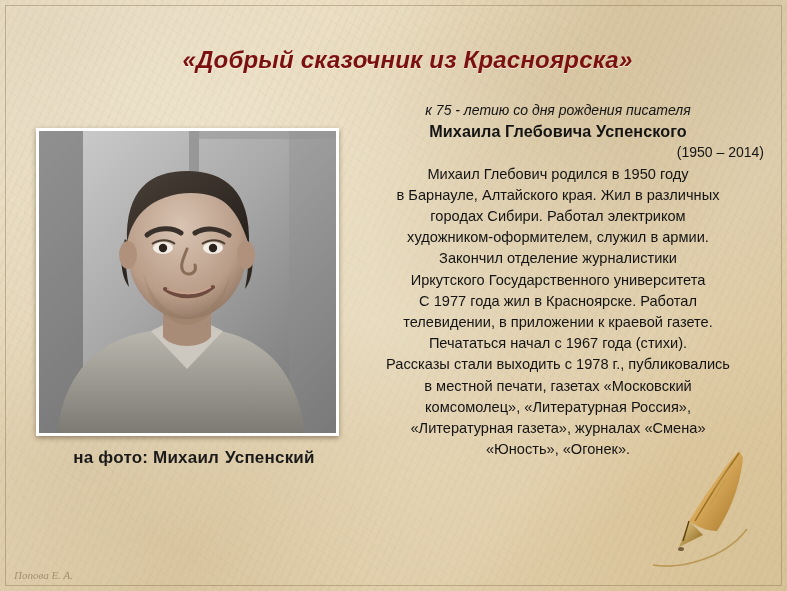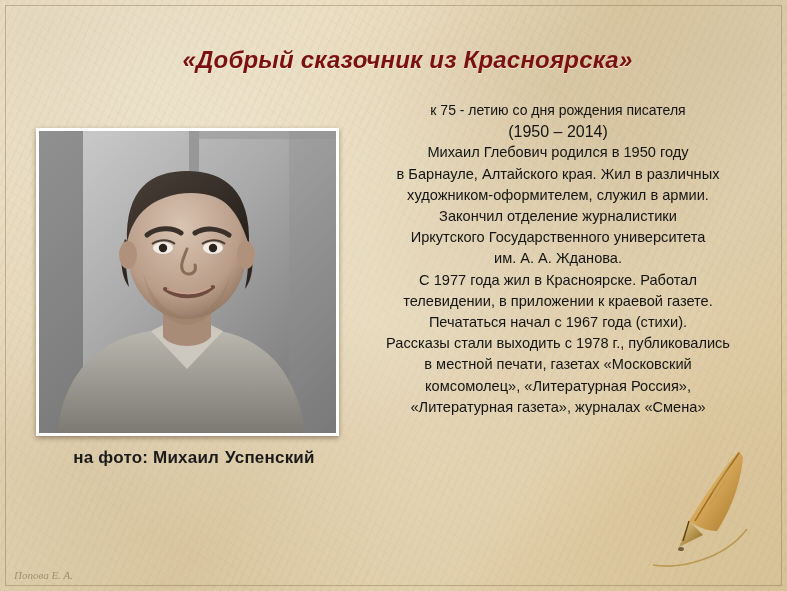--- a/index.html
+++ b/index.html
@@ -104,28 +104,28 @@
     top: 100px;
     width: 412px;
     text-align: center;
     color: #141414;
     font-size: 14.6px;
     line-height: 21.2px;
   }
   .text-col p {
     margin: 0;
   }
-  .t-lead { font-size: 14px; }
+  .t-lead { font-size: 14px; font-style: italic; }
   .t-name {
     font-weight: bold;
     font-size: 16.2px;
     letter-spacing: 0.1px;
     margin-top: 1px;
   }
-  .t-years { font-size: 16px; margin-top: 1px; }
+  .t-years { font-size: 14px; margin-top: 1px; text-align: right; }
   .t-body { margin-top: 2px; }
   .t-para { margin-top: 1px; }
   .t-final { margin-top: 6px; }
 
   
   .quill {
     position: absolute;
     right: 18px;
     bottom: 18px;
     width: 150px;
@@ -219,36 +219,38 @@
         <path d="M104 142 C112 166 128 184 148 186 C168 184 184 166 192 142 C186 172 170 192 148 194 C126 192 110 172 104 142 Z" fill="#93775f" opacity="0.35"></path>
       </svg>
     </div>
     <div class="caption">
       <span>на фото: Михаил</span><span class="gap"></span><span>Успенский</span>
     </div>
   </div>
 
   <div class="text-col">
     <p class="t-lead">к 75 - летию со дня рождения писателя</p>
+    <p class="t-name">Михаила Глебовича Успенского</p>
     <p class="t-years">(1950 – 2014)</p>
 
     <p class="t-body">Михаил Глебович родился в 1950 году</p>
     <p>в Барнауле, Алтайского края. Жил в различных</p>
+    <p>городах Сибири. Работал электриком</p>
     <p>художником-оформителем, служил в армии.</p>
     <p>Закончил отделение журналистики</p>
     <p>Иркутского Государственного университета</p>
-    <p>им. А. А. Жданова.</p>
 
     <p class="t-para">С 1977 года жил в Красноярске. Работал</p>
     <p>телевидении, в приложении к краевой газете.</p>
     <p>Печататься начал с 1967 года (стихи).</p>
     <p>Рассказы стали выходить с 1978 г., публиковались</p>
     <p>в местной печати, газетах «Московский</p>
     <p>комсомолец», «Литературная Россия»,</p>
     <p>«Литературная газета», журналах «Смена»</p>
+    <p>«Юность», «Огонек».</p>
 
   </div>
 
   <div class="quill">
     <svg width="150" height="130" viewBox="0 0 150 130">
       <defs>
         <linearGradient id="feath" x1="0" y1="0" x2="1" y2="1">
           <stop offset="0%" stop-color="#f0d9a8"></stop>
           <stop offset="45%" stop-color="#d8a857"></stop>
           <stop offset="100%" stop-color="#a1701f"></stop>

